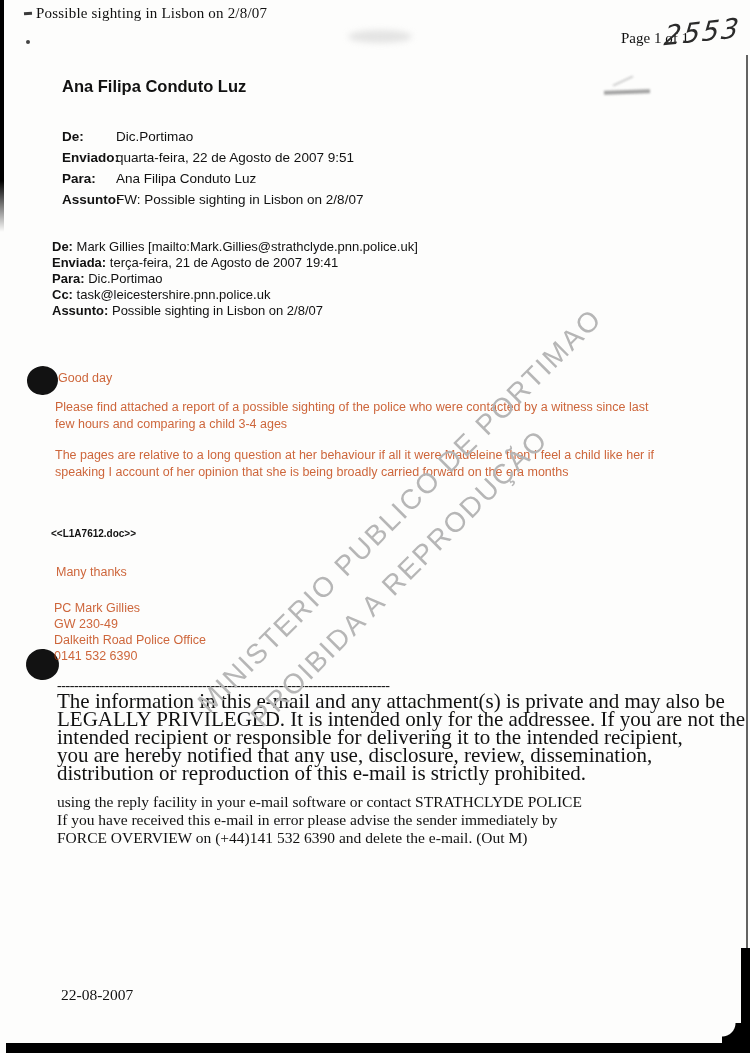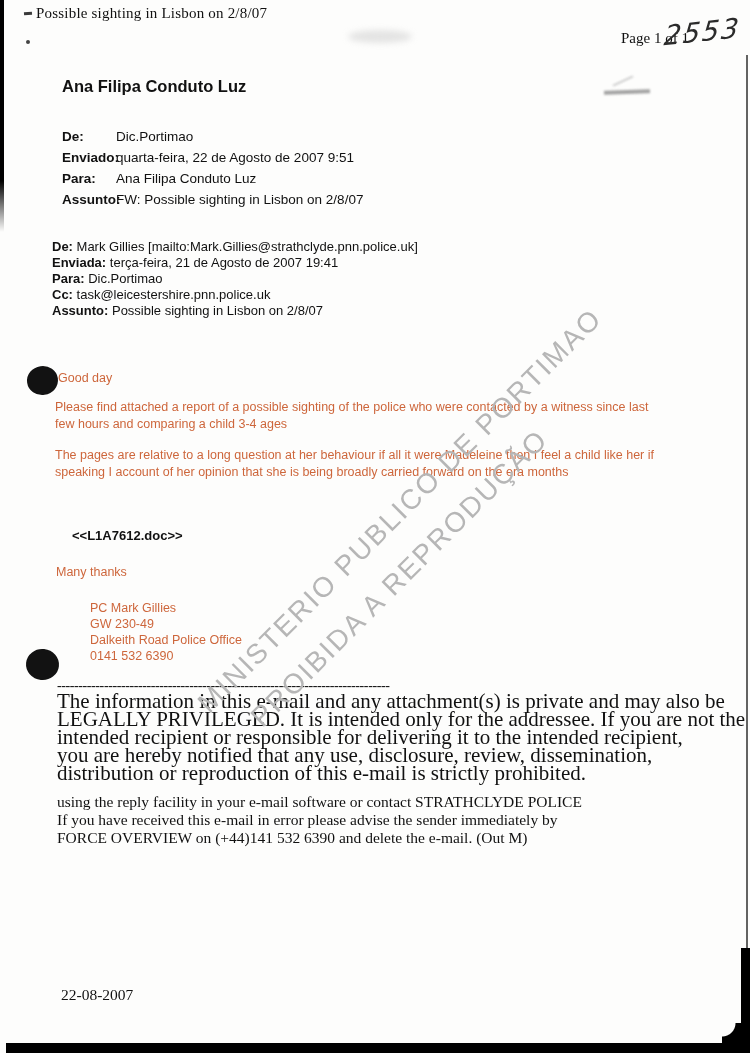--- a/index.html
+++ b/index.html
@@ -39,24 +39,24 @@
   .hdr1 .lbl{display:inline-block;width:54px;font-weight:bold;}
   .hdr2{left:52px;top:239px;font-family:"Liberation Sans", sans-serif;font-size:13px;}
   .hdr2 .row{height:16px;line-height:16px;}
   .hdr2 .lbl{font-weight:bold;}
   
   .faint{color:#c2410c;filter:blur(.7px);opacity:.8;
       font-family:"Liberation Sans", sans-serif;font-size:12.5px;}
   .greeting{left:58px;top:371px;}
   .p1{left:55px;top:399px;line-height:17px;}
   .p2{left:55px;top:447px;line-height:17px;}
-  .attachment{left:72px;top:528px;font-family:"Liberation Sans", sans-serif;
-      font-weight:bold;font-size:13px;}
+  .attachment{left:51px;top:528px;font-family:"Liberation Sans", sans-serif;
+      font-weight:bold;font-size:10px;}
   .sig-thanks{left:56px;top:565px;}
-  .sig-block{left:54px;top:600px;line-height:16px;margin-left:36px;}
+  .sig-block{left:54px;top:600px;line-height:16px;}
   
   .wm{position:absolute;transform:rotate(-45deg);transform-origin:0 50%;
       font-family:"Liberation Sans", sans-serif;color:#b6b6b6;white-space:nowrap;
       pointer-events:none;z-index:5;}
   .wm1{left:203px;top:692px;font-size:28px;letter-spacing:2px;}
   .wm2{left:256px;top:706px;font-size:28px;letter-spacing:2px;}
   
   .sep{left:57px;top:678px;font-size:14px;letter-spacing:-.4px;}
   .disc1{left:57px;top:692px;font-size:21px;line-height:18px;}
   .disc2{left:57px;top:793px;font-size:15.5px;line-height:18px;}

